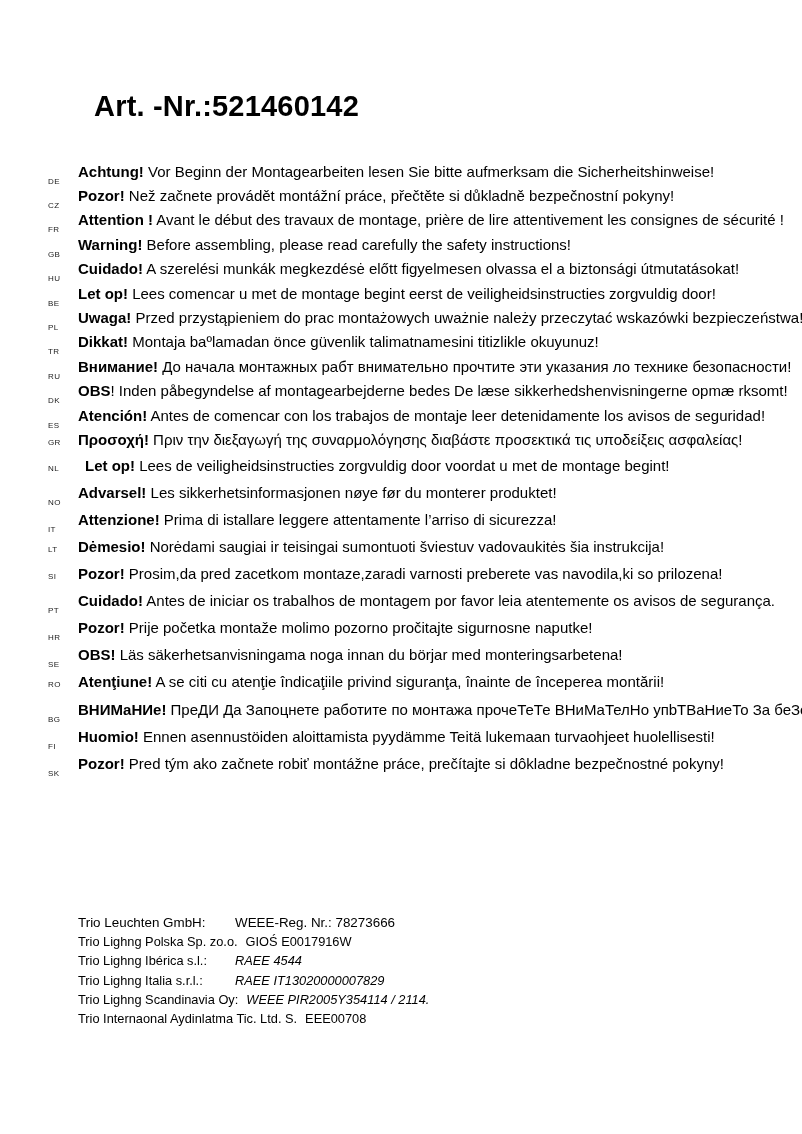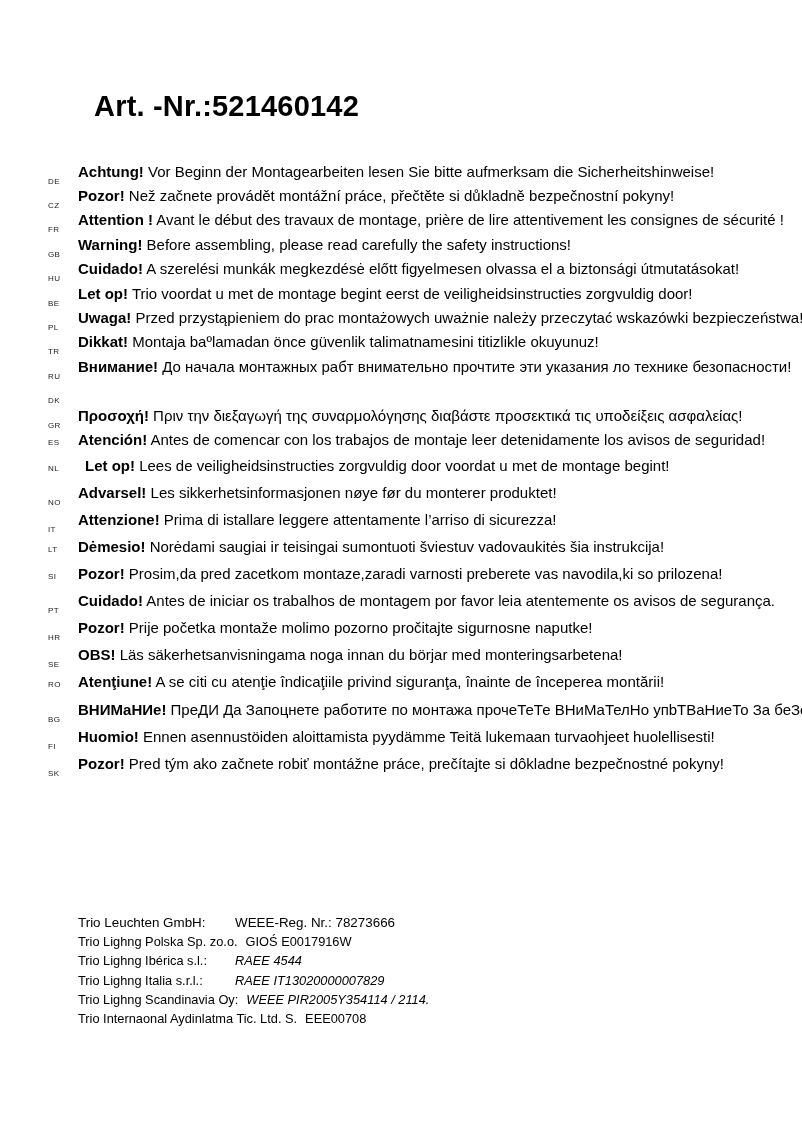--- a/index.html
+++ b/index.html
@@ -98,53 +98,54 @@
     <span class="warning-text"><b class="warning-lead">Warning!</b><span class="warning-rest"> Before assembling, please read carefully the safety instructions!</span></span>
   </div>
 
   <div class="warning-row">
     <span class="warning-code">HU</span>
     <span class="warning-text"><b class="warning-lead">Cuidado!</b><span class="warning-rest"> A szerelési munkák megkezdésė előtt figyelmesen olvassa el a biztonsági útmutatásokat!</span></span>
   </div>
 
   <div class="warning-row">
     <span class="warning-code">BE</span>
-    <span class="warning-text"><b class="warning-lead">Let op!</b><span class="warning-rest"> Trio voordat u met de montage begint eerst de veiligheidsinstructies zorgvuldig door!</span></span>
+    <span class="warning-text"><b class="warning-lead">Let op!</b><span class="warning-rest"> Lees comencar u met de montage begint eerst de veiligheidsinstructies zorgvuldig door!</span></span>
   </div>
 
   <div class="warning-row">
     <span class="warning-code">PL</span>
     <span class="warning-text"><b class="warning-lead">Uwaga!</b><span class="warning-rest"> Przed przystąpieniem do prac montażowych uważnie należy przeczytać wskazówki bezpieczeństwa!</span></span>
   </div>
 
   <div class="warning-row">
     <span class="warning-code">TR</span>
     <span class="warning-text"><b class="warning-lead">Dikkat!</b><span class="warning-rest"> Montaja baºlamadan önce güvenlik talimatnamesini titizlikle okuyunuz!</span></span>
   </div>
 
   <div class="warning-row">
     <span class="warning-code">RU</span>
     <span class="warning-text"><b class="warning-lead">Внимание!</b><span class="warning-rest"> До начала монтажных рабт внимательно прочтите эти указания ло технике безопасности!</span></span>
   </div>
 
   <div class="warning-row">
     <span class="warning-code">DK</span>
+    <span class="warning-text"><b class="warning-lead">OBS</b><span class="warning-rest">! Inden påbegyndelse af montagearbejderne bedes De læse sikkerhedshenvisningerne opmæ rksomt!</span></span>
+  </div>
+
+  <div class="warning-row">
+    <span class="warning-code">ES</span>
+    <span class="warning-text"><b class="warning-lead">Atención!</b><span class="warning-rest"> Antes de comencar con los trabajos de montaje leer detenidamente los avisos de seguridad!</span></span>
   </div>
 
   <div class="warning-row">
     <span class="warning-code">GR</span>
     <span class="warning-text"><b class="warning-lead">Προσοχή!</b><span class="warning-rest"> Πριν την διεξαγωγή της συναρμολόγησης διαβάστε προσεκτικά τις υποδείξεις ασφαλείας!</span></span>
   </div>
 
   <div class="warning-row">
-    <span class="warning-code">ES</span>
-    <span class="warning-text"><b class="warning-lead">Atención!</b><span class="warning-rest"> Antes de comencar con los trabajos de montaje leer detenidamente los avisos de seguridad!</span></span>
-  </div>
-
-  <div class="warning-row">
     <span class="warning-code">NL</span>
     <span class="warning-text"><b class="warning-lead">Let op!</b><span class="warning-rest"> Lees de veiligheidsinstructies zorgvuldig door voordat u met de montage begint!</span></span>
   </div>
 
   <div class="warning-row">
     <span class="warning-code">NO</span>
     <span class="warning-text"><b class="warning-lead">Advarsel!</b><span class="warning-rest"> Les sikkerhetsinformasjonen nøye før du monterer produktet!</span></span>
   </div>
 
   <div class="warning-row">

